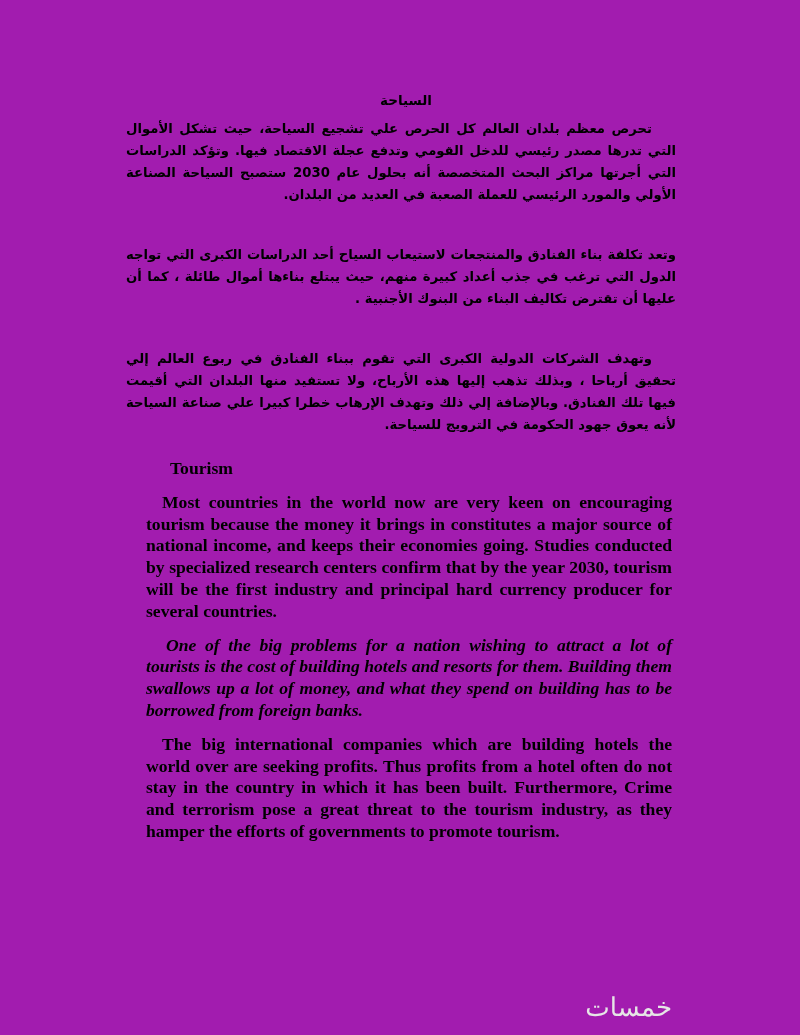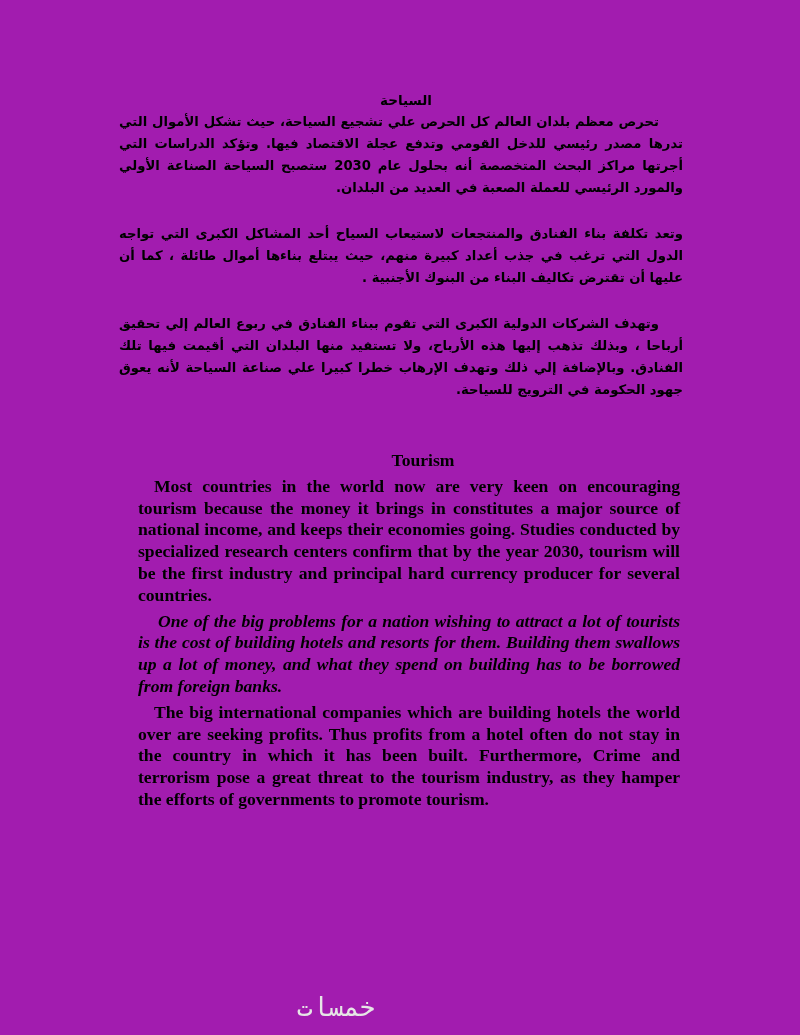--- a/index.html
+++ b/index.html
@@ -34,75 +34,73 @@
       line-height: 22px;
     }
     .ar-title {
       text-align: center;
       font-size: 13.5px;
       line-height: 20px;
       margin: 0 0 0 0;
       padding-left: 10px;
     }
     .ar-para {
-      margin: 1px;
+      margin: 8px;
       text-align: justify;
       text-align-last: right;
     }
     .ar-para.indent { text-indent: 24px; }
     .ar-gap { height: 22px; }
 
     
     .en-section {
       position: absolute;
       left: 134px;
       top: 450px;
       width: 550px;
       font-family: "Liberation Serif", serif;
       font-weight: bold;
       font-size: 17.6px;
       line-height: 21.8px;
     }
     .en-title {
-      text-align: center;
-      margin: 0;
+      margin: 8px;
       font-size: 17.6px;
       padding-left: 28px;
     }
     .en-para {
-      margin: 4px;
+      margin: 12px;
       text-align: justify;
       text-indent: 16px;
     }
     .en-para.indent2 { text-indent: 20px; font-style: italic; }
 
     
     .watermark {
       position: absolute;
       left: 0;
       width: 672px;
       top: 992px;
-      text-align: center;
-      font-family: Liberation Mono, monospace;
+      font-family: Liberation Serif, serif;
       font-size: 26px;
       color: #e6e6e6;
       letter-spacing: 1px;
       direction: rtl;
     }
   </style>
 </head>
 <body>
 
 <div class="page">
 
   <section class="ar-section">
     <h2 class="ar-title">السياحة</h2>
     <p class="ar-para indent">تحرص معظم بلدان العالم كل الحرص علي تشجيع السياحة، حيث تشكل الأموال التي تدرها مصدر رئيسي للدخل القومي وتدفع عجلة الاقتصاد فيها. وتؤكد الدراسات التي أجرتها مراكز البحث المتخصصة أنه بحلول  عام 2030 ستصبح السياحة الصناعة الأولي والمورد الرئيسي للعملة الصعبة في العديد من البلدان.</p>
     <div class="ar-gap"></div>
-    <p class="ar-para">وتعد تكلفة بناء الفنادق والمنتجعات لاستيعاب السياح أحد المشاكل الكبرى التي تواجه الدول التي ترغب في جذب أعداد كبيرة منهم، حيث يبتلع بناءها أموال طائلة ، كما أن عليها أن تقترض تكاليف البناء من البنوك الأجنبية .</p>
+    <p class="ar-para">وتعد تكلفة بناء الفنادق والمنتجعات لاستيعاب السياح أحد الدراسات الكبرى التي تواجه الدول التي ترغب في جذب أعداد كبيرة منهم، حيث يبتلع بناءها أموال طائلة ، كما أن عليها أن تقترض تكاليف البناء من البنوك الأجنبية .</p>
     <div class="ar-gap"></div>
     <p class="ar-para indent">وتهدف الشركات الدولية الكبرى التي تقوم ببناء الفنادق في ربوع العالم إلي تحقيق أرباحا ، وبذلك تذهب إليها  هذه الأرباح، ولا تستفيد منها البلدان التي أقيمت فيها تلك الفنادق. وبالإضافة إلي ذلك وتهدف الإرهاب خطرا كبيرا علي صناعة السياحة لأنه يعوق جهود الحكومة في الترويج للسياحة.</p>
   </section>
 
   <section class="en-section">
     <h2 class="en-title">Tourism</h2>
     <p class="en-para">Most countries in the world now are very keen on encouraging tourism because the money it brings in constitutes a major source of national income, and keeps their economies going. Studies conducted by specialized research centers confirm that by the year 2030, tourism will be the first industry and principal hard currency producer for several countries.</p>
     <p class="en-para indent2">One of the big problems for a nation wishing to attract a lot of tourists is the cost of building hotels and resorts for them. Building them swallows up a lot of money, and what they spend on building has to be borrowed from foreign banks.</p>
     <p class="en-para">The big international companies which are building hotels the world over are seeking profits. Thus profits from a hotel often do not stay in the country in which it has been built. Furthermore, Crime and terrorism pose a great threat to the tourism industry, as they hamper the efforts of governments to promote tourism.</p>
   </section>

